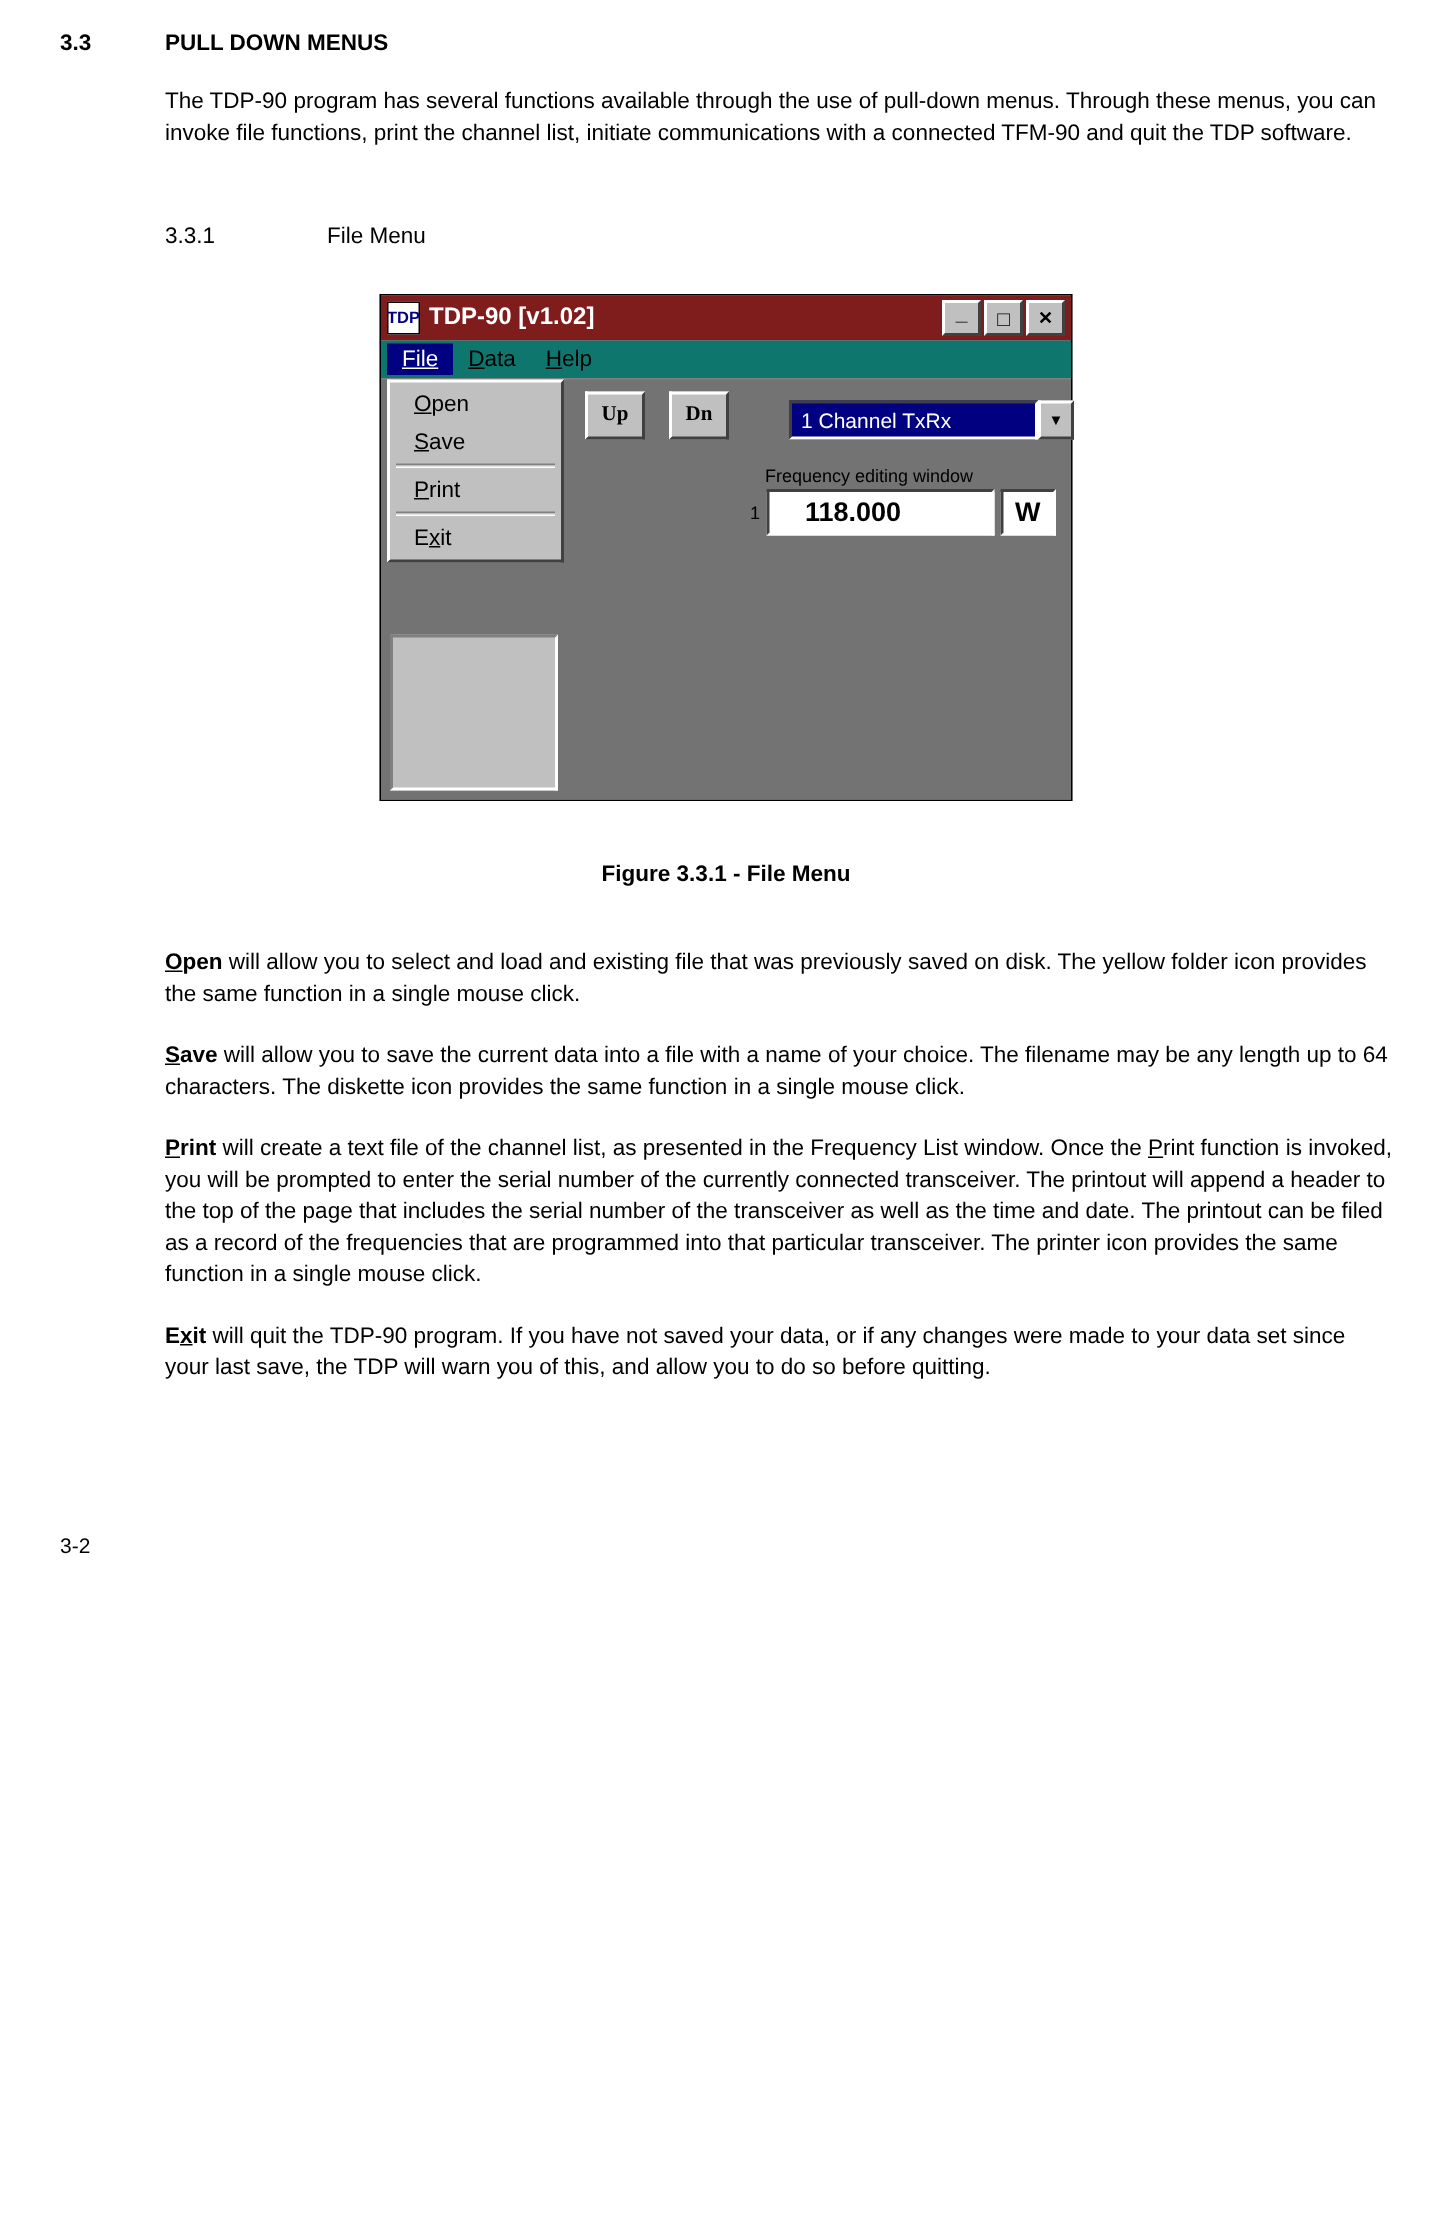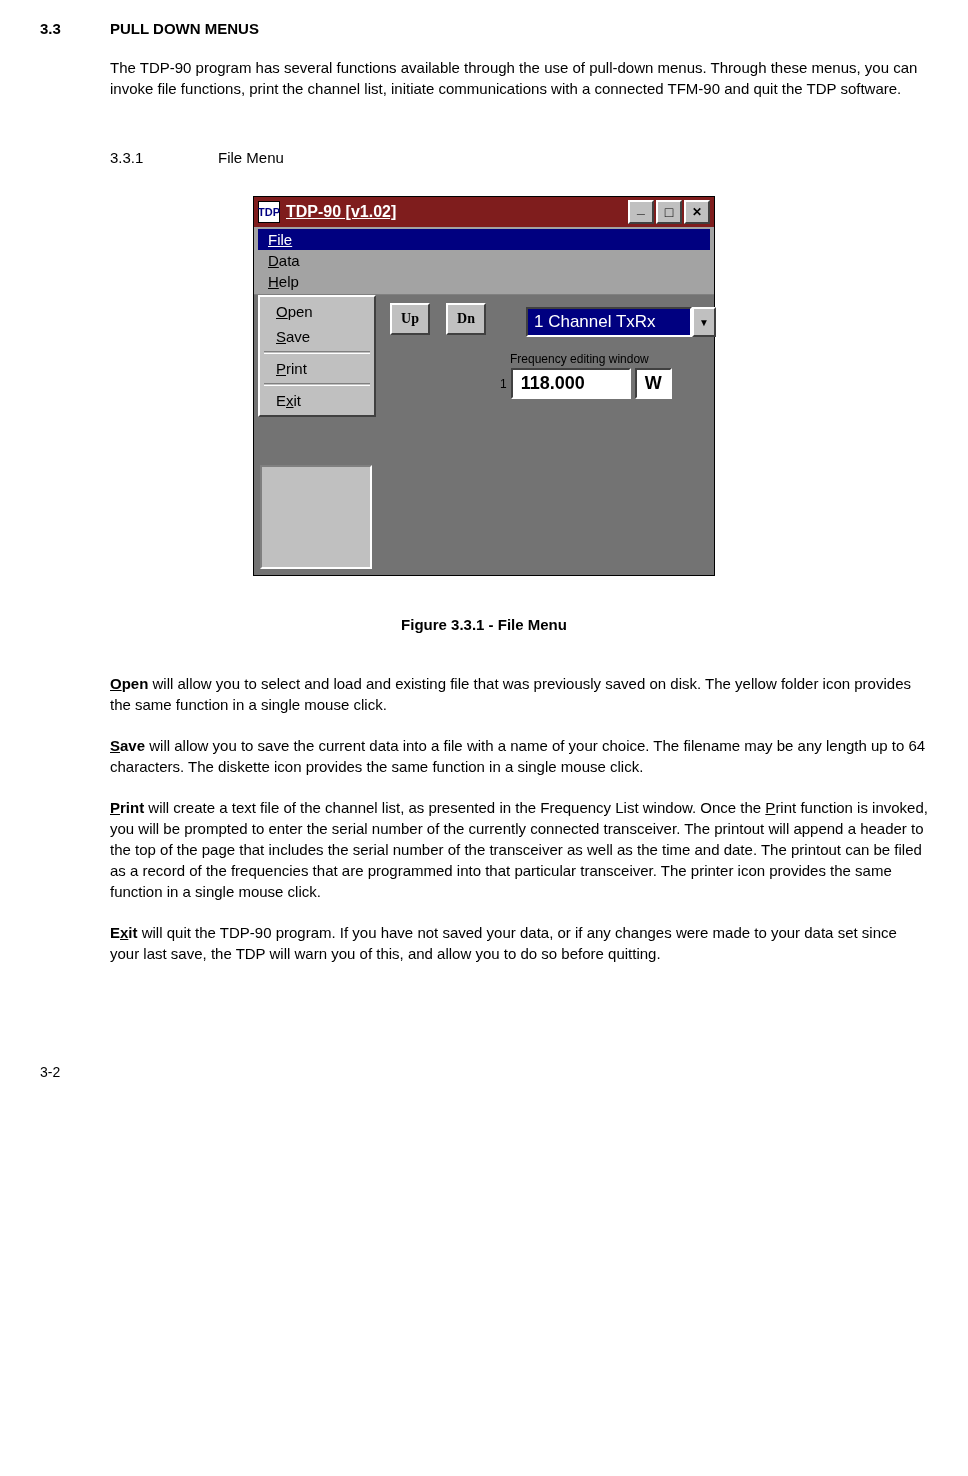--- a/index.html
+++ b/index.html
@@ -85,21 +85,20 @@
     display: flex;
     align-items: center;
     justify-content: center;
     margin-right: 6px;
     border: 1px solid #000;
   }
   .titlebar-text {
     font-weight: bold;
     flex: 1;
     font-size: 16px;
-    text-decoration: underline;
   }
   .titlebar-buttons {
     display: flex;
     gap: 2px;
   }
   .win-btn {
     width: 22px;
     height: 20px;
     background: #c0c0c0;
     border-top: 2px solid #fff;
@@ -112,25 +111,24 @@
     font-family: Arial;
     font-weight: bold;
     font-size: 14px;
     color: #000;
   }
   .win-btn.minimize::after { content: "_"; position: relative; top: -4px; }
   .win-btn.maximize::after { content: "□"; }
   .win-btn.close::after { content: "✕"; font-size: 12px; }
 
   .menubar {
-    background: #a3a3a3;
+    background: #0f766e;
     display: flex;
     padding: 2px 4px;
     border-bottom: 1px solid #808080;
-    flex-direction: column;
   }
   .menu-item {
     padding: 2px 10px;
     cursor: pointer;
   }
   .menu-item.selected {
     background: #000080;
     color: #fff;
   }
   .menu-underline {
@@ -195,21 +193,21 @@
     margin-left: 40px;
   }
   .combo-field {
     background: #000080;
     color: #fff;
     padding: 3px 6px;
     border-top: 2px solid #404040;
     border-left: 2px solid #404040;
     border-right: 2px solid #fff;
     border-bottom: 2px solid #fff;
-    font-size: 17px;
+    font-size: 14px;
     width: 150px;
   }
   .combo-arrow {
     width: 20px;
     background: #c0c0c0;
     border-top: 2px solid #fff;
     border-left: 2px solid #fff;
     border-right: 2px solid #404040;
     border-bottom: 2px solid #404040;
     display: flex;
@@ -231,21 +229,21 @@
   .freq-num {
     font-size: 12px;
     margin-right: 4px;
   }
   .freq-field {
     background: #fff;
     border-top: 2px solid #404040;
     border-left: 2px solid #404040;
     border-right: 2px solid #fff;
     border-bottom: 2px solid #fff;
-    padding: 3px 8px;
+    padding: 3px 24px;
     font-size: 18px;
     font-weight: bold;
     width: 100px;
   }
   .freq-w {
     background: #fff;
     border-top: 2px solid #404040;
     border-left: 2px solid #404040;
     border-right: 2px solid #fff;
     border-bottom: 2px solid #fff;

